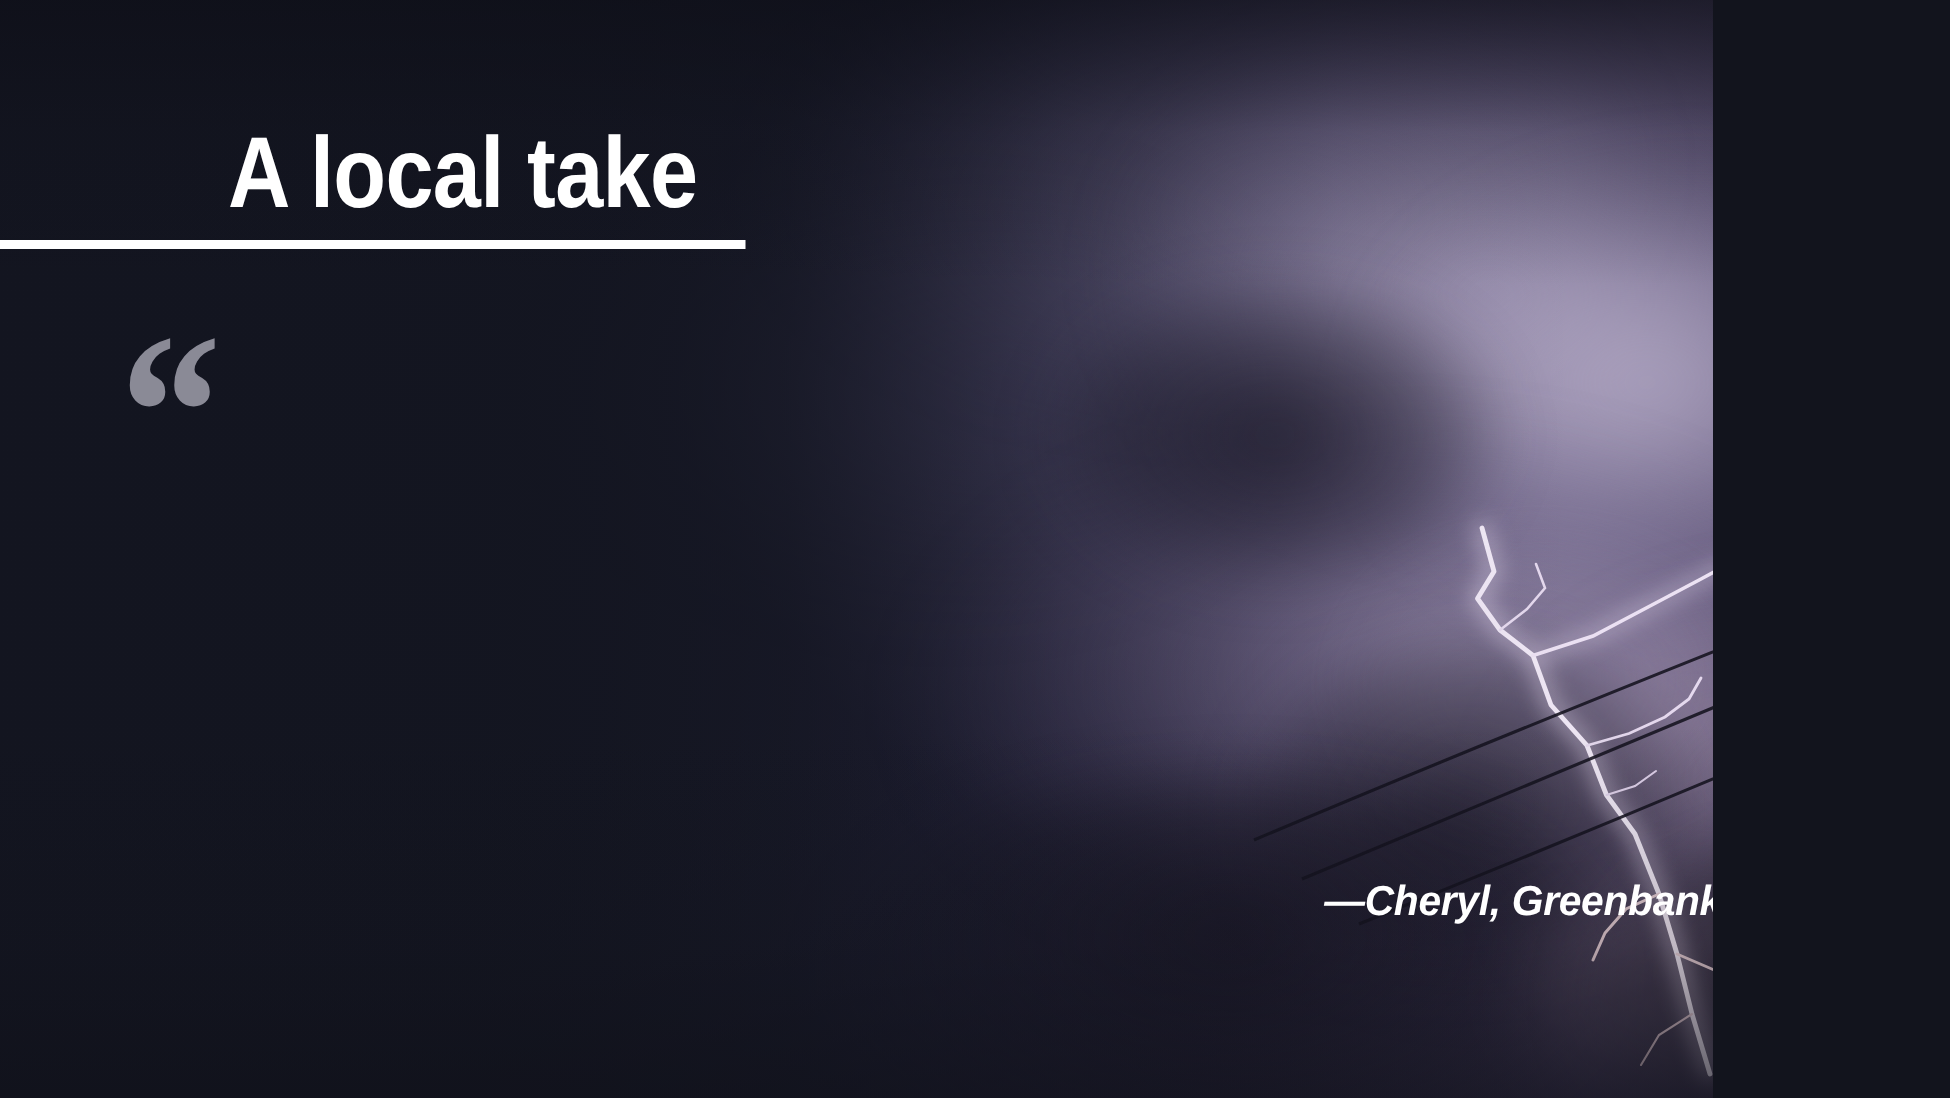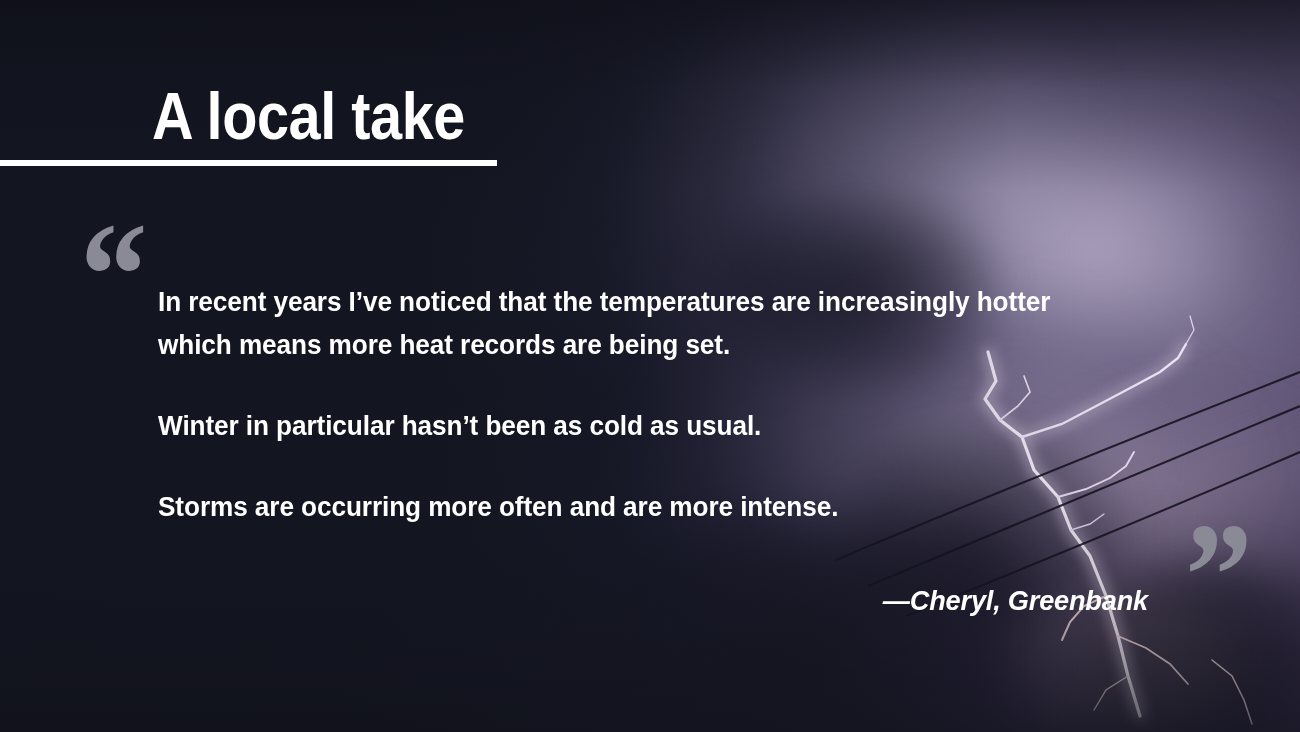--- a/index.html
+++ b/index.html
@@ -7,21 +7,21 @@
     margin: 0;
     padding: 0;
     background: #12141d;
   }
   body {
     font-family: "Liberation Sans", sans-serif;
   }
 
   .slide {
     position: relative;
-    width: 1300px;
+    width: 1142px;
     height: 732px;
     overflow: hidden;
     background: #4c1d95;
   }
 
   
   .bg {
     position: absolute;
     inset: 0;
     overflow: hidden;
@@ -232,23 +232,18 @@
     <div class="vignette-bottom"></div>
   </div>
 
   <div class="content">
 
     <h1 class="title">A local take</h1>
     <div class="title-rule"></div>
 
     <span class="quote-mark quote-open">“</span>
 
-    <div class="quote-body">
-      <p class="quote-para">In recent years I’ve noticed that the temperatures are increasingly hotter which means more heat records are being set.</p>
-      <p class="quote-para">Winter in particular hasn’t been as cold as usual.</p>
-      <p class="quote-para">Storms are occurring more often and are more intense.</p>
-    </div>
 
     <span class="quote-mark quote-close">”</span>
 
     <div class="attribution">—Cheryl, Greenbank</div>
   </div>
 </div>
 
 </body></html>

